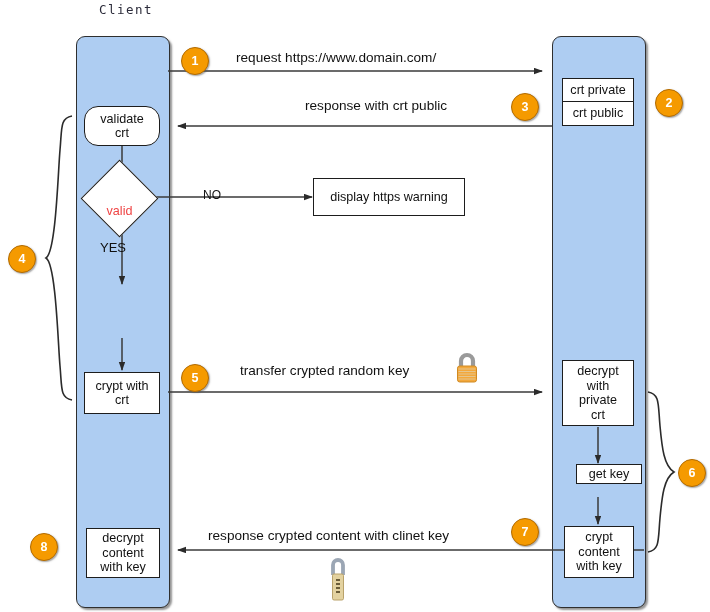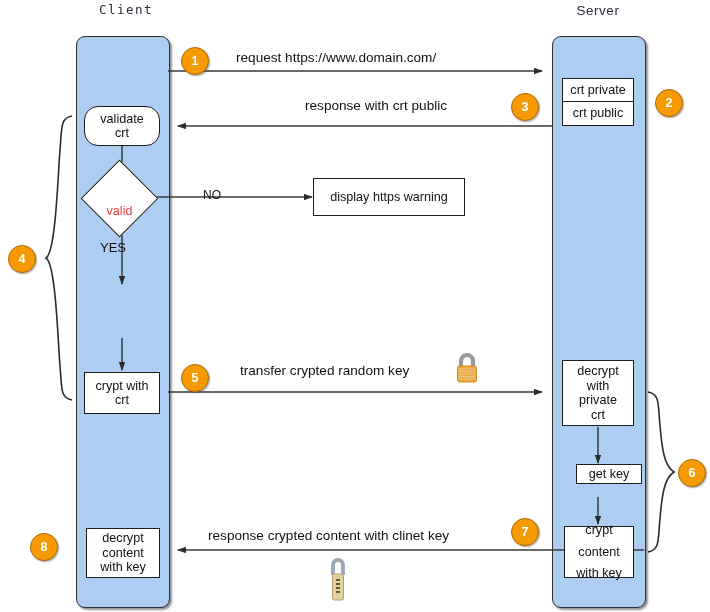--- a/index.html
+++ b/index.html
@@ -39,21 +39,20 @@
   svg.wires{position:absolute;left:0;top:0;width:710px;height:612px;overflow:visible;
             pointer-events:none;}
   .lock{position:absolute;}
 </style>
 </head>
 <body>
 
 <div id="stage">
 
   <div class="lane-label mono" style="left:56px;top:2px;width:140px;">Client</div>
-  <div class="lane-label" style="left:528px;top:3px;width:140px;">Server</div>
 
   <div class="lane" style="left:76px;top:36px;width:92px;height:570px;"></div>
   <div class="lane" style="left:552px;top:36px;width:92px;height:570px;"></div>
 
   <svg class="wires" viewBox="0 0 710 612">
     <defs>
       <marker id="ah" markerWidth="9" markerHeight="9" refX="8" refY="3.2" orient="auto" markerUnits="userSpaceOnUse">
         <path d="M0,0 L9,3.2 L0,6.4 z" fill="#2b2b2b"></path>
       </marker>
     </defs>
@@ -118,21 +117,21 @@
 
   <div class="node" style="left:562px;top:360px;width:72px;height:66px;flex-direction:column;">
     <span>decrypt</span>
     <span>with</span>
     <span>private</span>
     <span>crt</span>
   </div>
 
   <div class="node" style="left:576px;top:464px;width:66px;height:20px;">get key</div>
 
-  <div class="node" style="left:564px;top:526px;width:70px;height:52px;flex-direction:column;gap:7px;">
+  <div class="node" style="left:564px;top:526px;width:70px;height:52px;flex-direction:column;">
     <span>crypt</span>
     <span>content</span>
     <span>with key</span>
   </div>
 
   <div class="msg" style="left:236px;top:50px;">request https://www.domain.com/</div>
   <div class="msg" style="left:305px;top:98px;">response with crt public</div>
   <div class="msg" style="left:240px;top:363px;">transfer crypted random key</div>
   <div class="msg" style="left:208px;top:528px;">response crypted content with clinet key</div>
 

